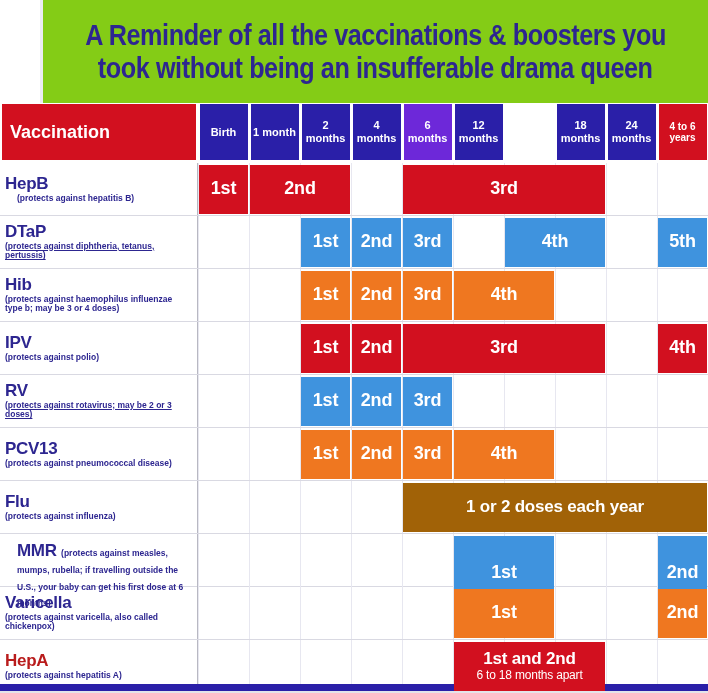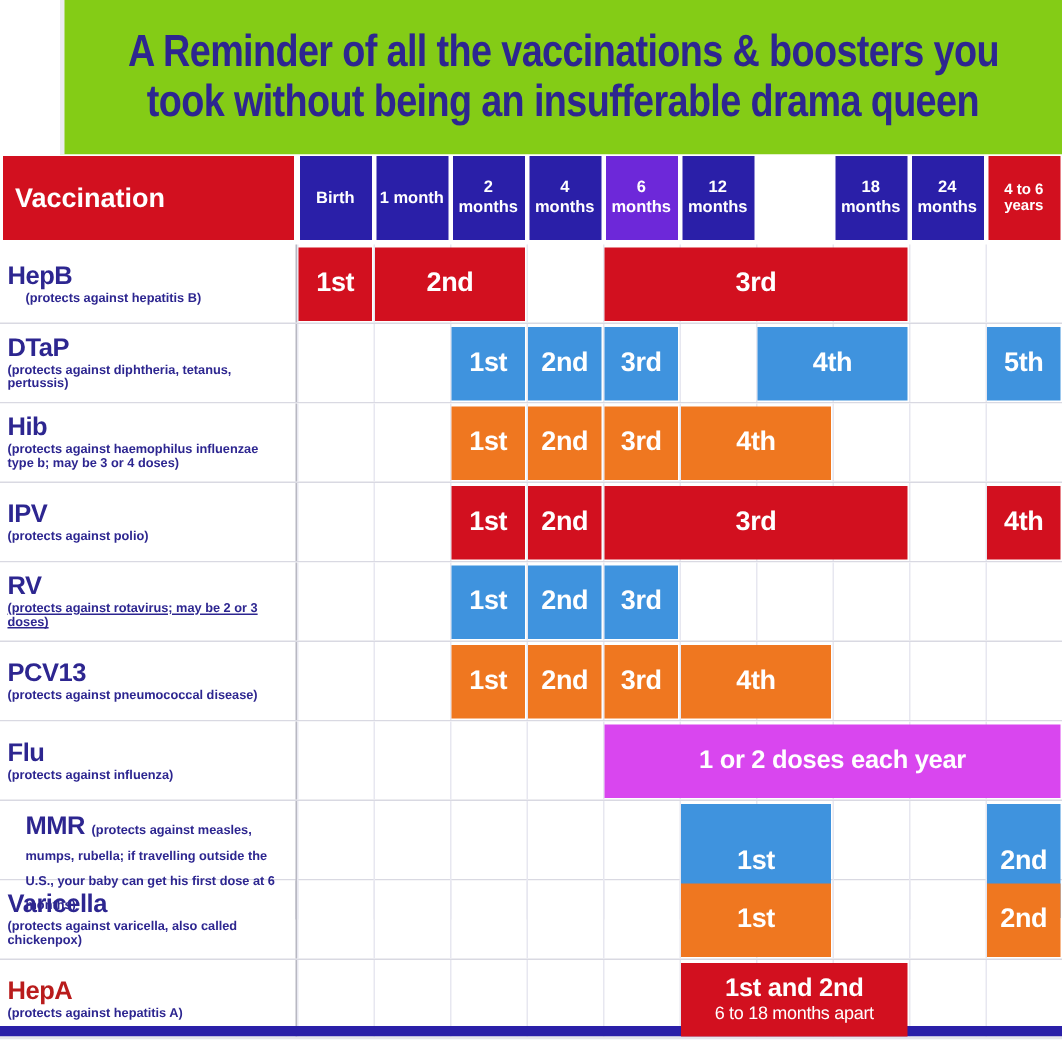--- a/index.html
+++ b/index.html
@@ -93,21 +93,21 @@
         <div class="dose" style="grid-area: 1 / 3 / auto / 5; background: rgb(210, 16, 31);">
           <div class="dose-main">2nd</div>
         </div>
         <div class="dose" style="grid-area: 1 / 6 / auto / 10; background: rgb(210, 16, 31);">
           <div class="dose-main">3rd</div>
         </div>
       </div>
       <div class="row">
         <div class="row-label">
           <div class="row-name" style="color: rgb(45, 38, 144);">DTaP</div>
-          <div class="row-note" style="color: rgb(45, 38, 144);">(protects against diphtheria, tetanus, pertussis)</div>
+          <div class="row-note" style="color: rgb(45, 38, 144); text-decoration: underline;">(protects against diphtheria, tetanus, pertussis)</div>
         </div>
         <div class="cell-bg" style="grid-area: 1 / 2;"></div>
         <div class="cell-bg" style="grid-area: 1 / 3;"></div>
         <div class="cell-bg" style="grid-area: 1 / 4;"></div>
         <div class="cell-bg" style="grid-area: 1 / 5;"></div>
         <div class="cell-bg" style="grid-area: 1 / 6;"></div>
         <div class="cell-bg" style="grid-area: 1 / 7;"></div>
         <div class="cell-bg" style="grid-area: 1 / 8;"></div>
         <div class="cell-bg" style="grid-area: 1 / 9;"></div>
         <div class="cell-bg" style="grid-area: 1 / 10;"></div>
@@ -245,21 +245,21 @@
         <div class="cell-bg" style="grid-area: 1 / 2;"></div>
         <div class="cell-bg" style="grid-area: 1 / 3;"></div>
         <div class="cell-bg" style="grid-area: 1 / 4;"></div>
         <div class="cell-bg" style="grid-area: 1 / 5;"></div>
         <div class="cell-bg" style="grid-area: 1 / 6;"></div>
         <div class="cell-bg" style="grid-area: 1 / 7;"></div>
         <div class="cell-bg" style="grid-area: 1 / 8;"></div>
         <div class="cell-bg" style="grid-area: 1 / 9;"></div>
         <div class="cell-bg" style="grid-area: 1 / 10;"></div>
         <div class="cell-bg" style="grid-area: 1 / 11;"></div>
-        <div class="dose" style="grid-area: 1 / 6 / auto / 12; background: #d946ef;">
+        <div class="dose" style="grid-area: 1 / 6 / auto / 12; background: #a16207;">
           <div class="dose-main" style="font-size: 17px;">1 or 2 doses each year</div>
         </div>
       </div>
       <div class="row">
         <div class="row-label inline-note"><div class="row-name" style="color: rgb(45, 38, 144);">MMR</div><div class="row-note" style="color: rgb(45, 38, 144);"> (protects against measles, mumps, rubella; if travelling outside the U.S., your baby can get his first dose at 6 months)</div></div>
         <div class="cell-bg" style="grid-area: 1 / 2;"></div>
         <div class="cell-bg" style="grid-area: 1 / 3;"></div>
         <div class="cell-bg" style="grid-area: 1 / 4;"></div>
         <div class="cell-bg" style="grid-area: 1 / 5;"></div>
         <div class="cell-bg" style="grid-area: 1 / 6;"></div>

